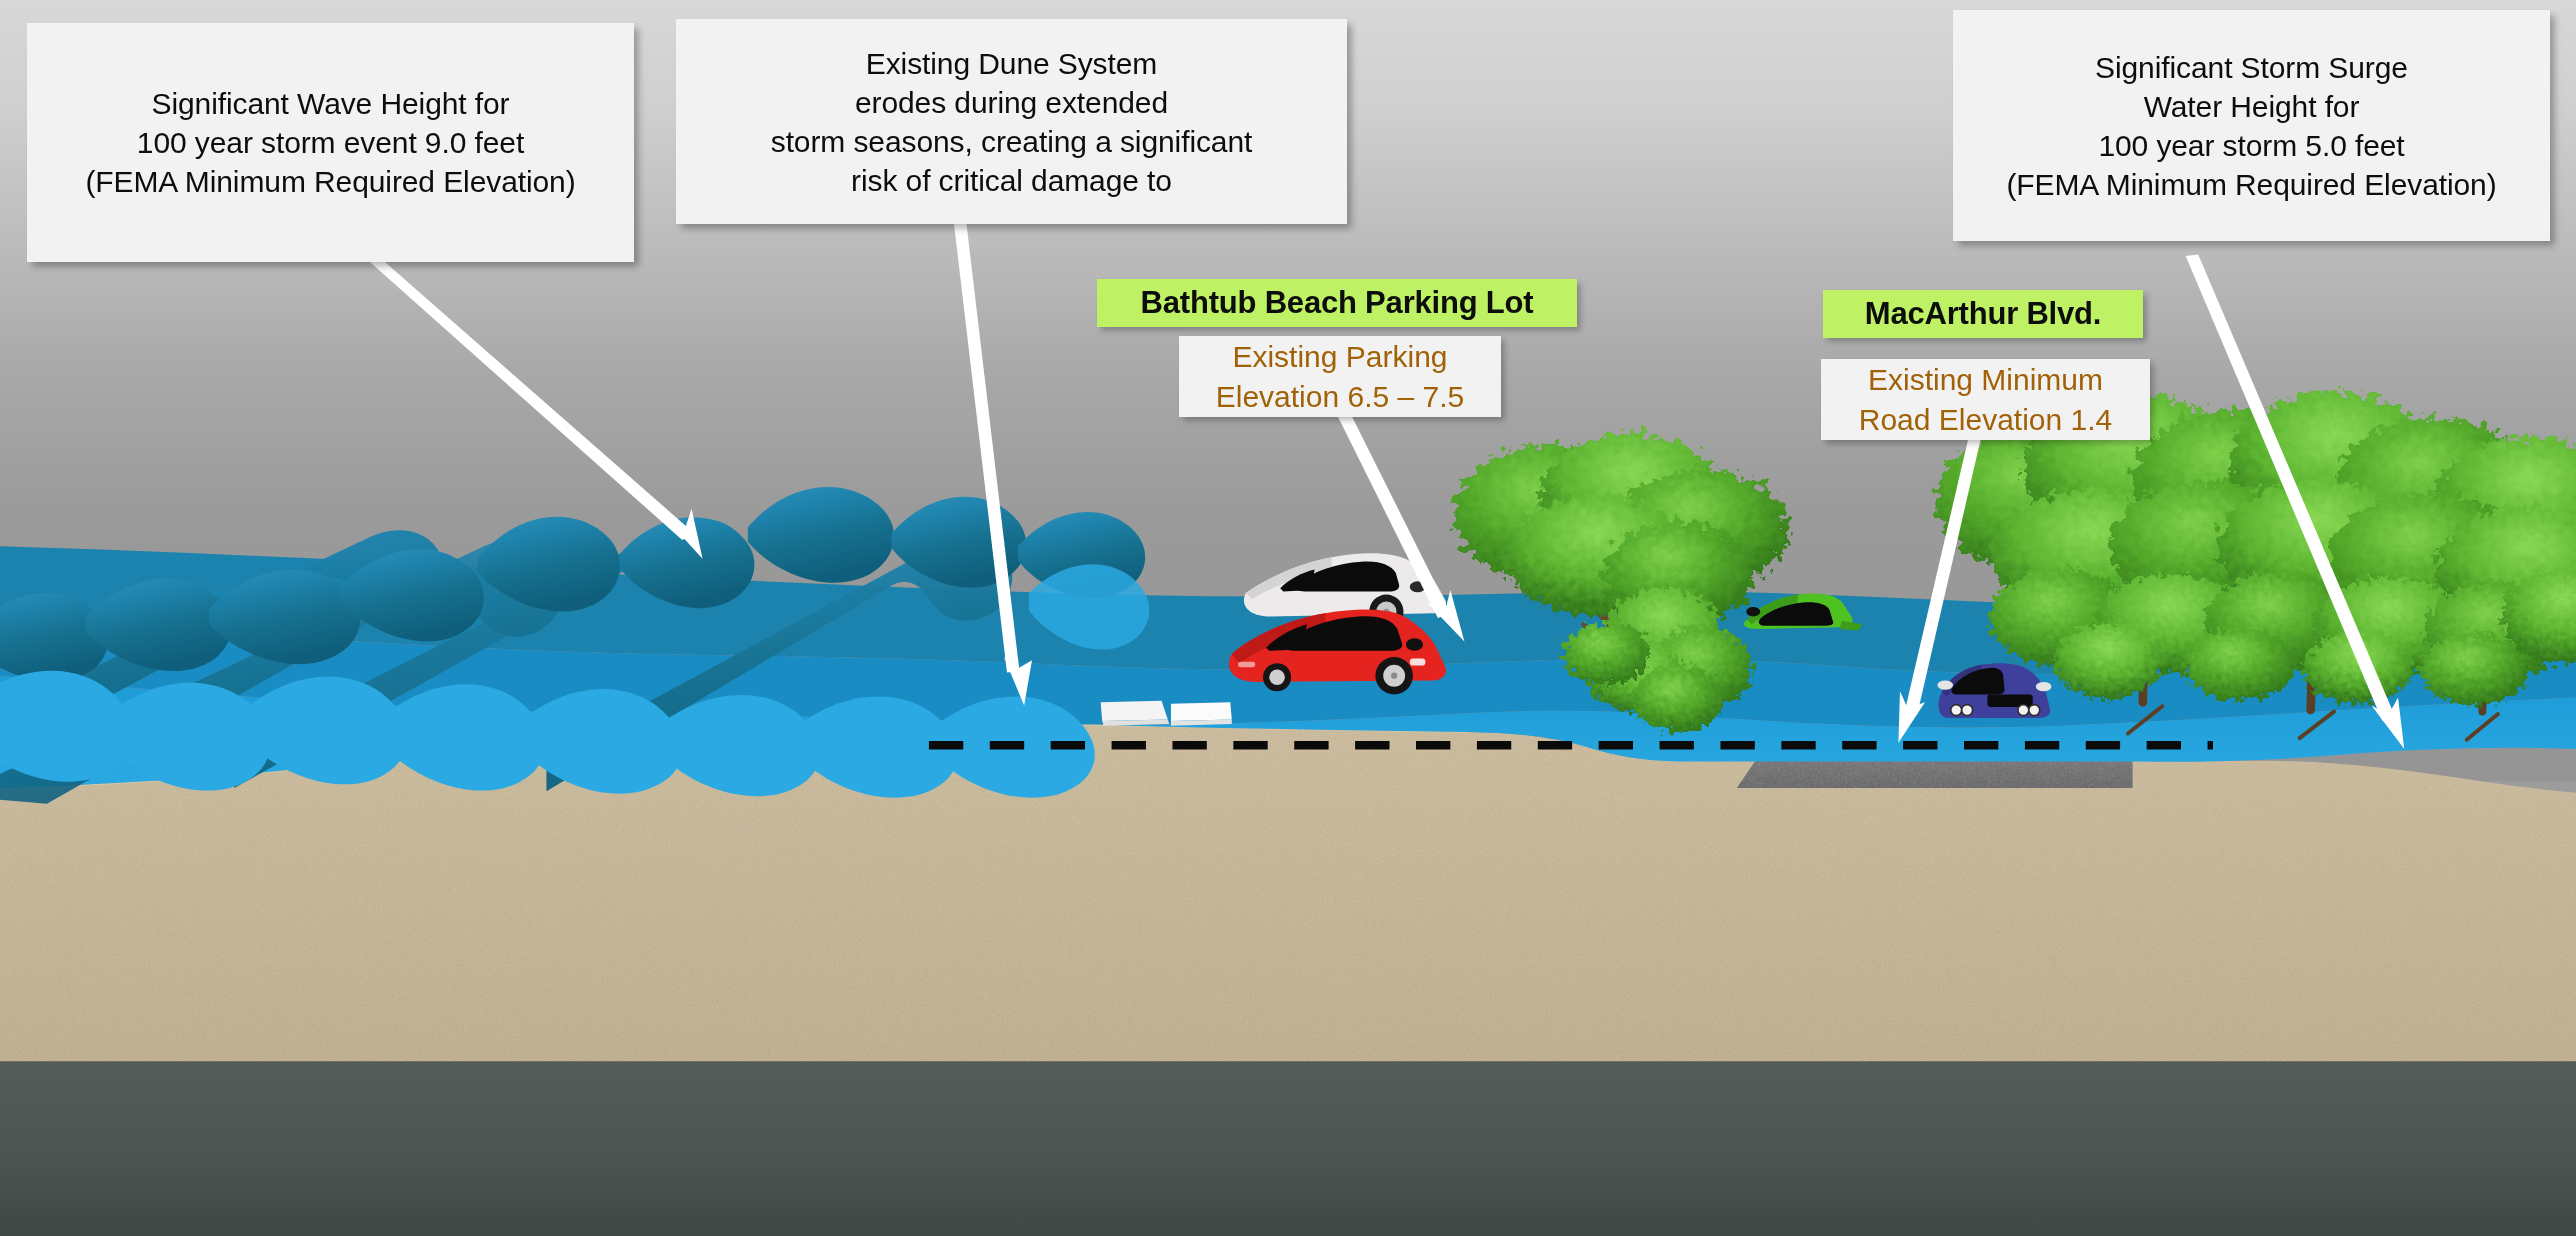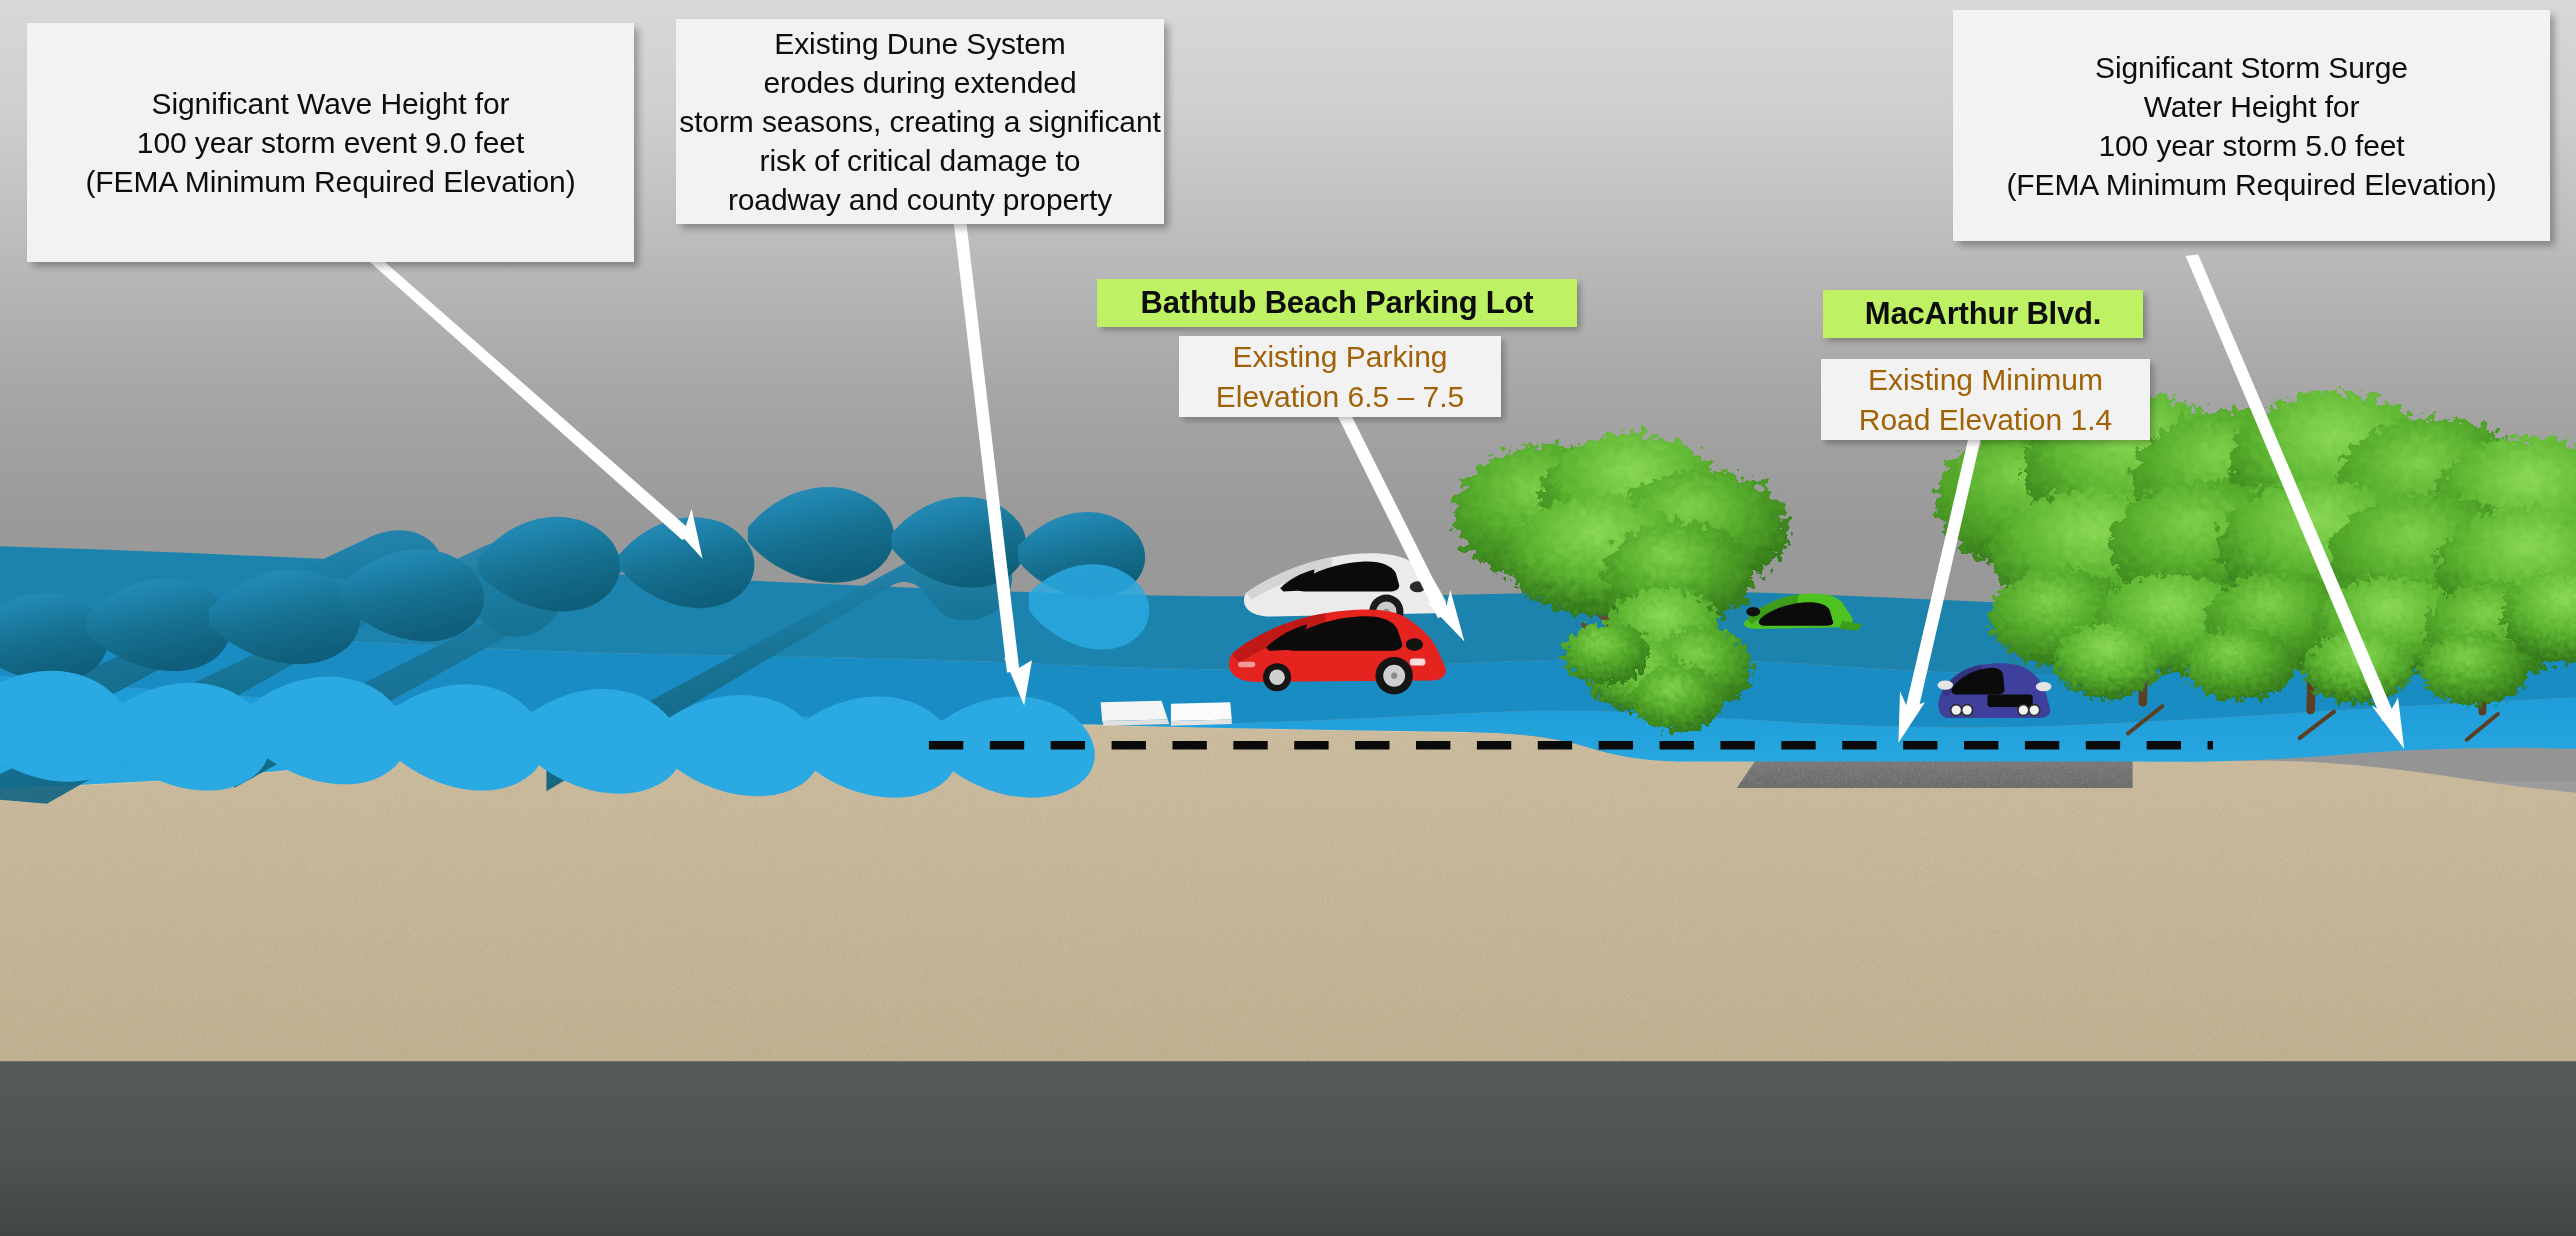--- a/index.html
+++ b/index.html
@@ -50,21 +50,21 @@
     z-index: 40;
   }
   .callout .line {
     display: block;
     white-space: nowrap;
     line-height: 1.30;
     letter-spacing: -0.1px;
   }
 
   .c-wave   { left: 27px;   top: 23.4px;  width: 607px;  height: 239px; font-size: 30px; }
-  .c-dune   { left: 676px;  top: 19px;  width: 488px;  height: 205px; font-size: 30px; }
+  .c-dune   { left: 676px;  top: 19px;  width: 671px;  height: 205px; font-size: 30px; }
   .c-surge  { left: 1953px; top: 10px;  width: 597px;  height: 231px; font-size: 30px; }
 
   .tag {
     position: absolute;
     background: #bef264;
     box-shadow: 3.9px 3.9px 6.2px rgba(0,0,0,0.28);
     color: #0d0d0d;
     display: flex; align-items: center; justify-content: center;
     text-align: center;
     box-sizing: border-box;
@@ -530,21 +530,20 @@
     <span class="line">Significant Wave Height for</span>
     <span class="line">100 year storm event 9.0 feet</span>
     <span class="line">(FEMA Minimum Required Elevation)</span>
   </div>
 
   <div class="callout c-dune">
     <span class="line">Existing Dune System</span>
     <span class="line">erodes during extended</span>
     <span class="line">storm seasons, creating a significant</span>
     <span class="line">risk of critical damage to</span>
-    <span class="line">roadway and county property</span>
   </div>
 
   <div class="callout c-surge">
     <span class="line">Significant Storm Surge</span>
     <span class="line">Water Height for</span>
     <span class="line">100 year storm 5.0 feet</span>
     <span class="line">(FEMA Minimum Required Elevation)</span>
   </div>
 
   <div class="tag t-bathtub">Bathtub Beach Parking Lot</div>

